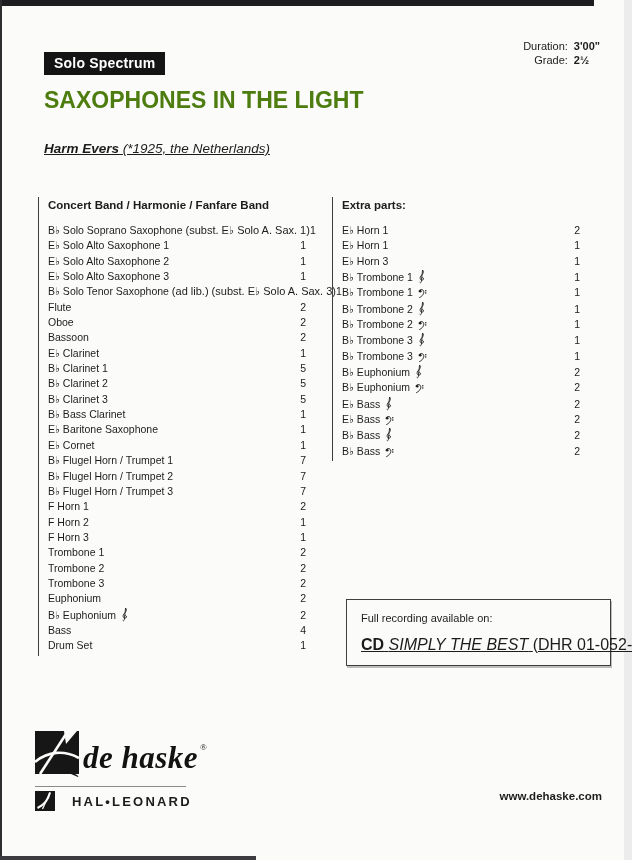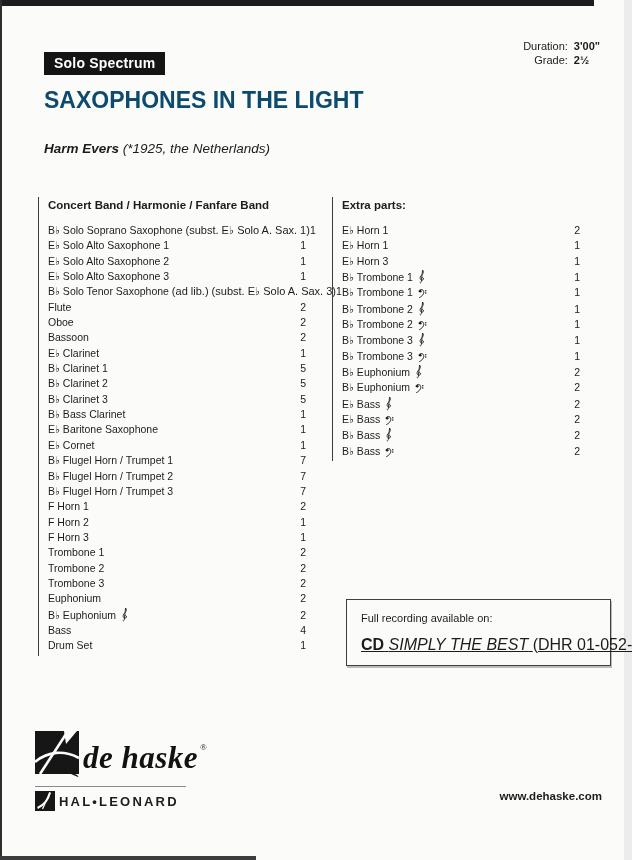--- a/index.html
+++ b/index.html
@@ -18,22 +18,22 @@
     position:absolute;left:44px;top:52px;background:#141414;color:#fff;
     font-size:14px;font-weight:bold;padding:3px 10px 4px 10px;letter-spacing:.2px;text-align:center;
   }
   .meta{
     position:absolute;right:32px;top:40px;font-size:11px;
     display:grid;grid-template-columns:auto auto;column-gap:6px;row-gap:2px;
   }
   .meta .lab{text-align:right;}
   .meta .val{font-weight:bold;}
 
-  .title{position:absolute;left:44px;top:87px;font-size:23px;font-weight:bold;color:#0c4a6e;}
-  .composer{position:absolute;left:44px;top:141px;font-size:13.5px;font-style:italic;}
+  .title{position:absolute;left:44px;top:87px;font-size:23px;font-weight:bold;color:#4d7c0f;}
+  .composer{position:absolute;left:44px;top:141px;font-size:13.5px;font-style:italic;text-decoration:underline;}
   .composer .cname{font-weight:bold;}
 
   .col{
     position:absolute;top:197px;border-left:1.6px solid #3d3d3d;
     padding:2px 0 2px 9px;box-sizing:border-box;
   }
   .col-left{left:38px;width:268px;}
   .col-right{left:332px;width:248px;}
   .col-header{font-size:11.5px;font-weight:bold;margin-bottom:12px;}
   .row{display:flex;justify-content:space-between;align-items:baseline;line-height:15.35px;font-size:10.5px;}
@@ -55,21 +55,21 @@
   .dh-icon{position:absolute;left:35px;top:731px;}
   .dh-text{
     position:absolute;left:83px;top:740px;
     font-family:"Liberation Serif","DejaVu Serif",serif;
     font-size:31px;font-weight:bold;font-style:italic;color:#121212;letter-spacing:.5px;
   }
   .dh-text .reg{font-size:9px;font-style:normal;font-weight:normal;vertical-align:18px;margin-left:2px;}
   .logo-divider{position:absolute;left:35px;top:786px;width:151px;height:1.2px;background:#8a8a8a;}
   .hl-icon{position:absolute;left:35px;top:791px;}
   .hl-text{
-    position:absolute;left:59px;top:794px;font-size:13px;font-weight:bold;
+    position:absolute;left:72px;top:794px;font-size:13px;font-weight:bold;
     letter-spacing:2.2px;color:#1c1c1c;
   }
   .site-info{position:absolute;right:30px;top:787px;text-align:right;}
   .site-info .l1{font-size:10.5px;}
   .site-info .l2{font-size:11.5px;font-weight:bold;margin-top:3px;}
 </style>
 </head>
 <body>
 
 <div class="page">

